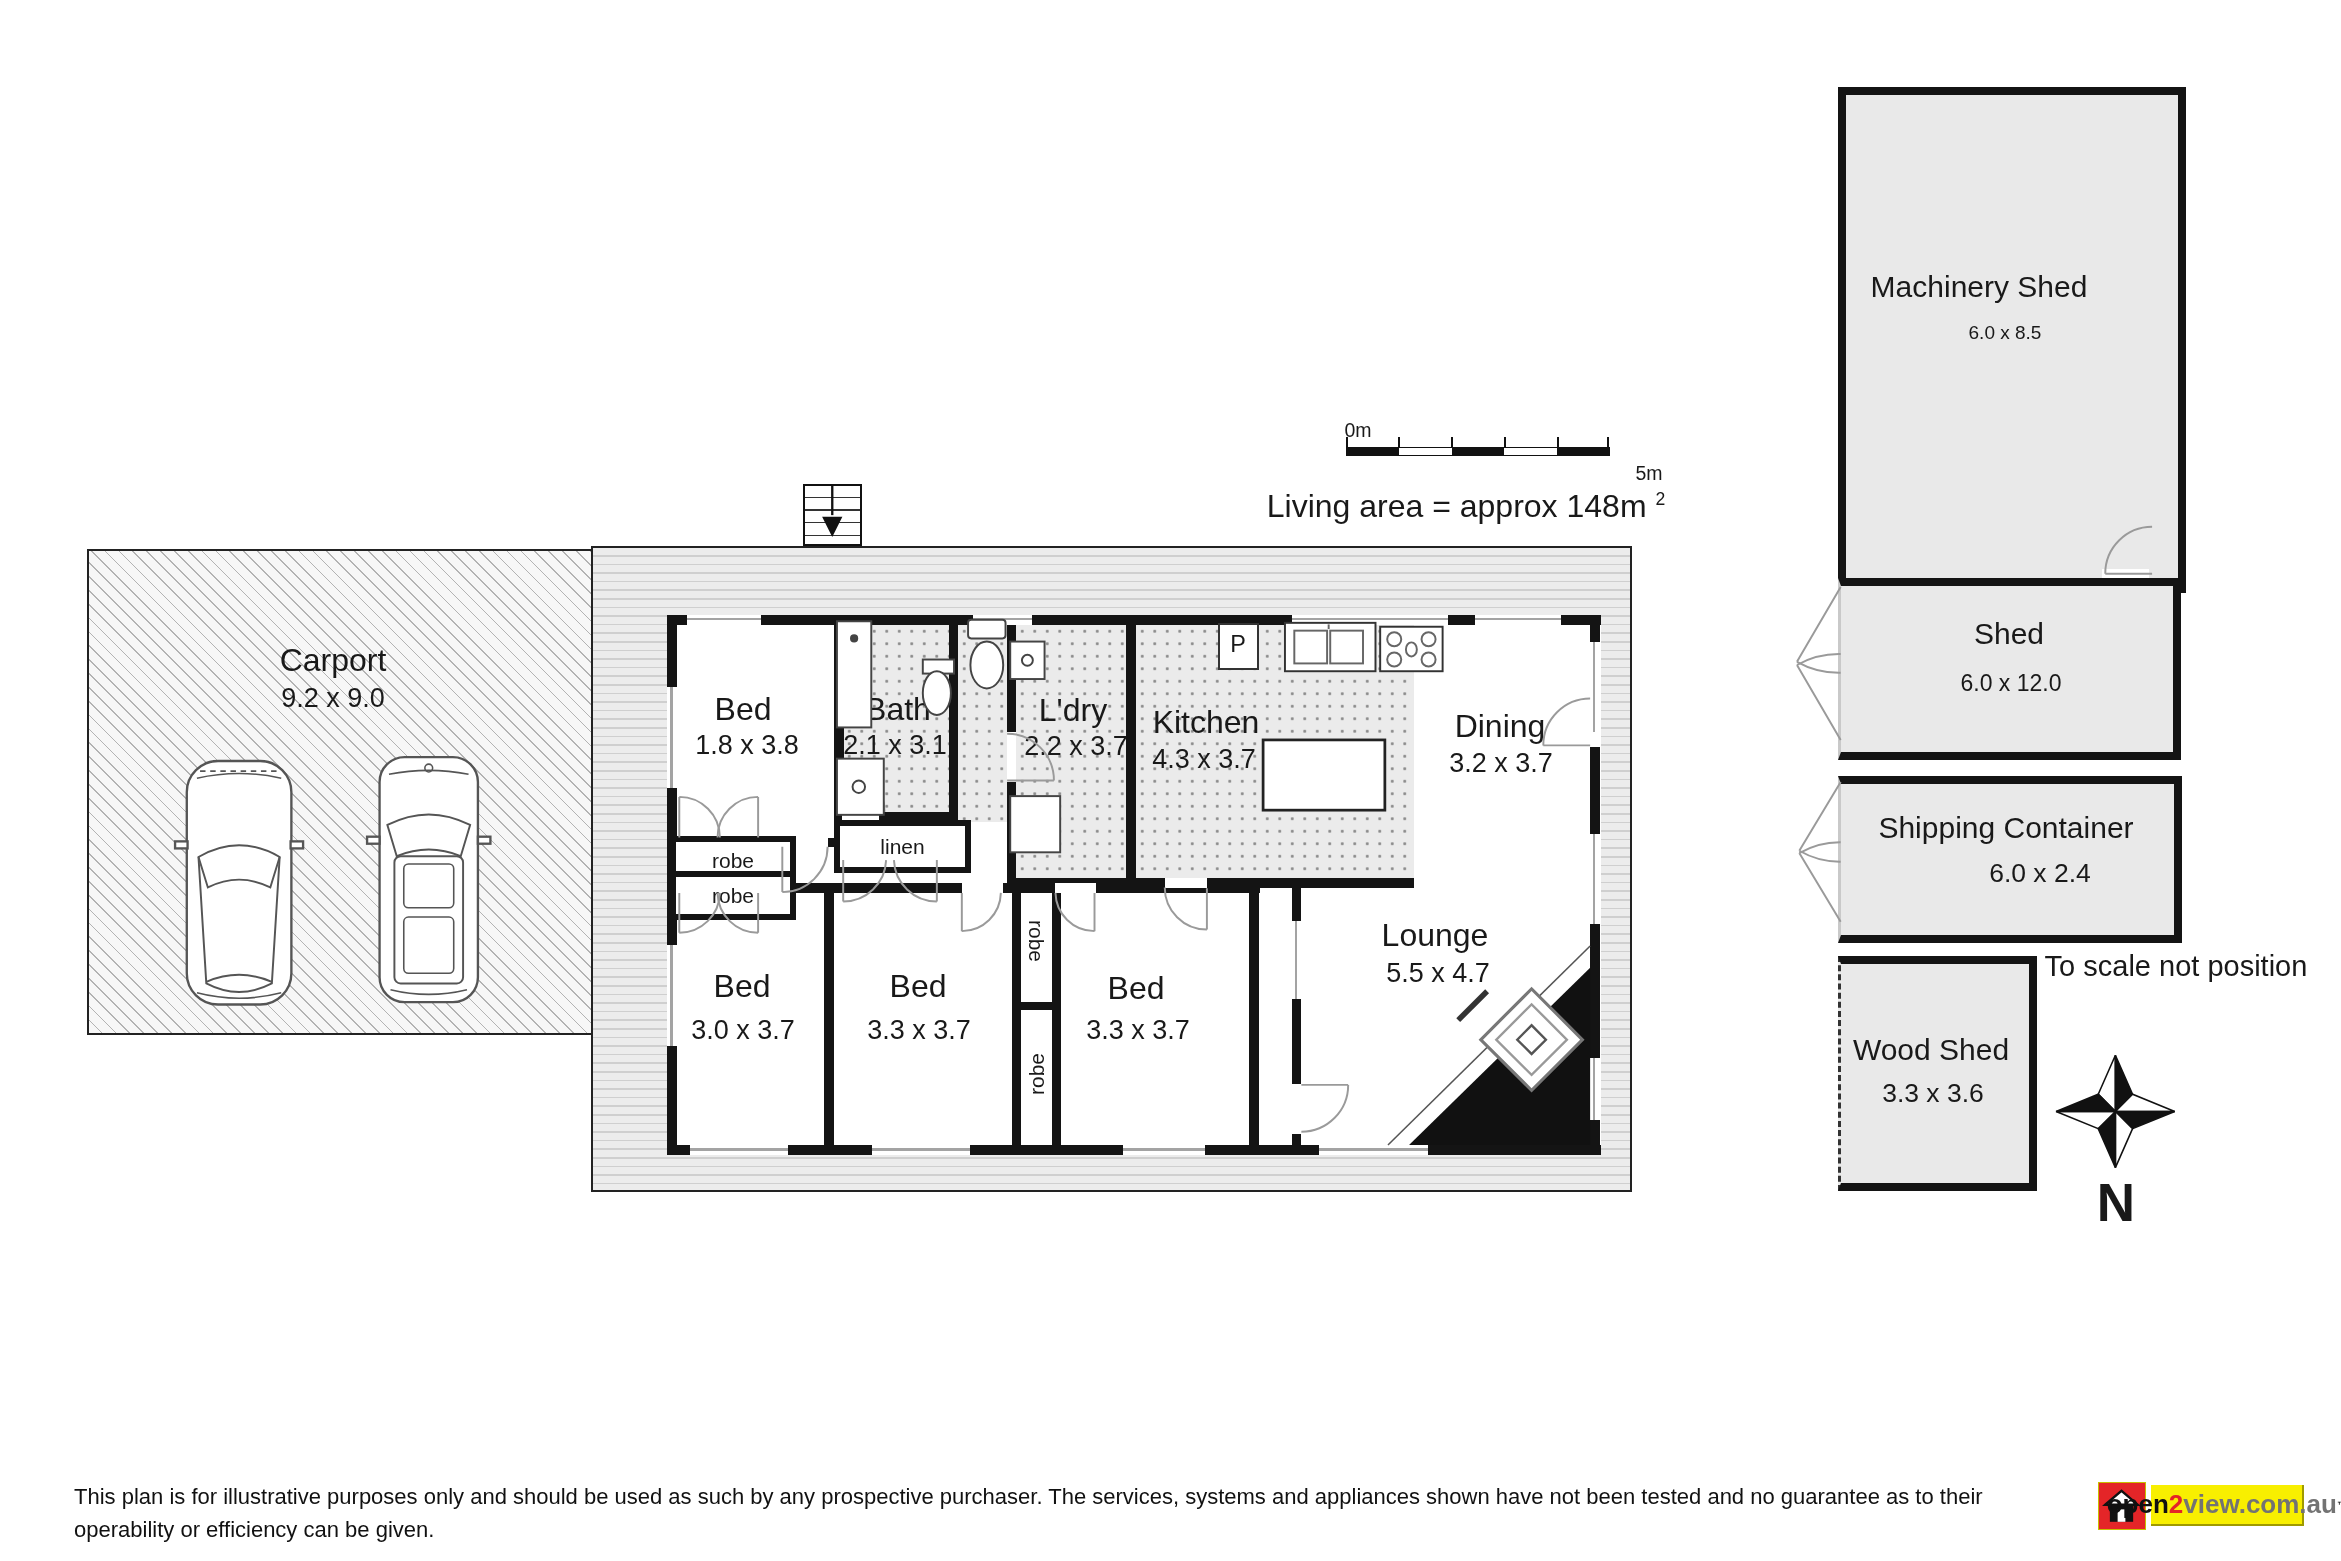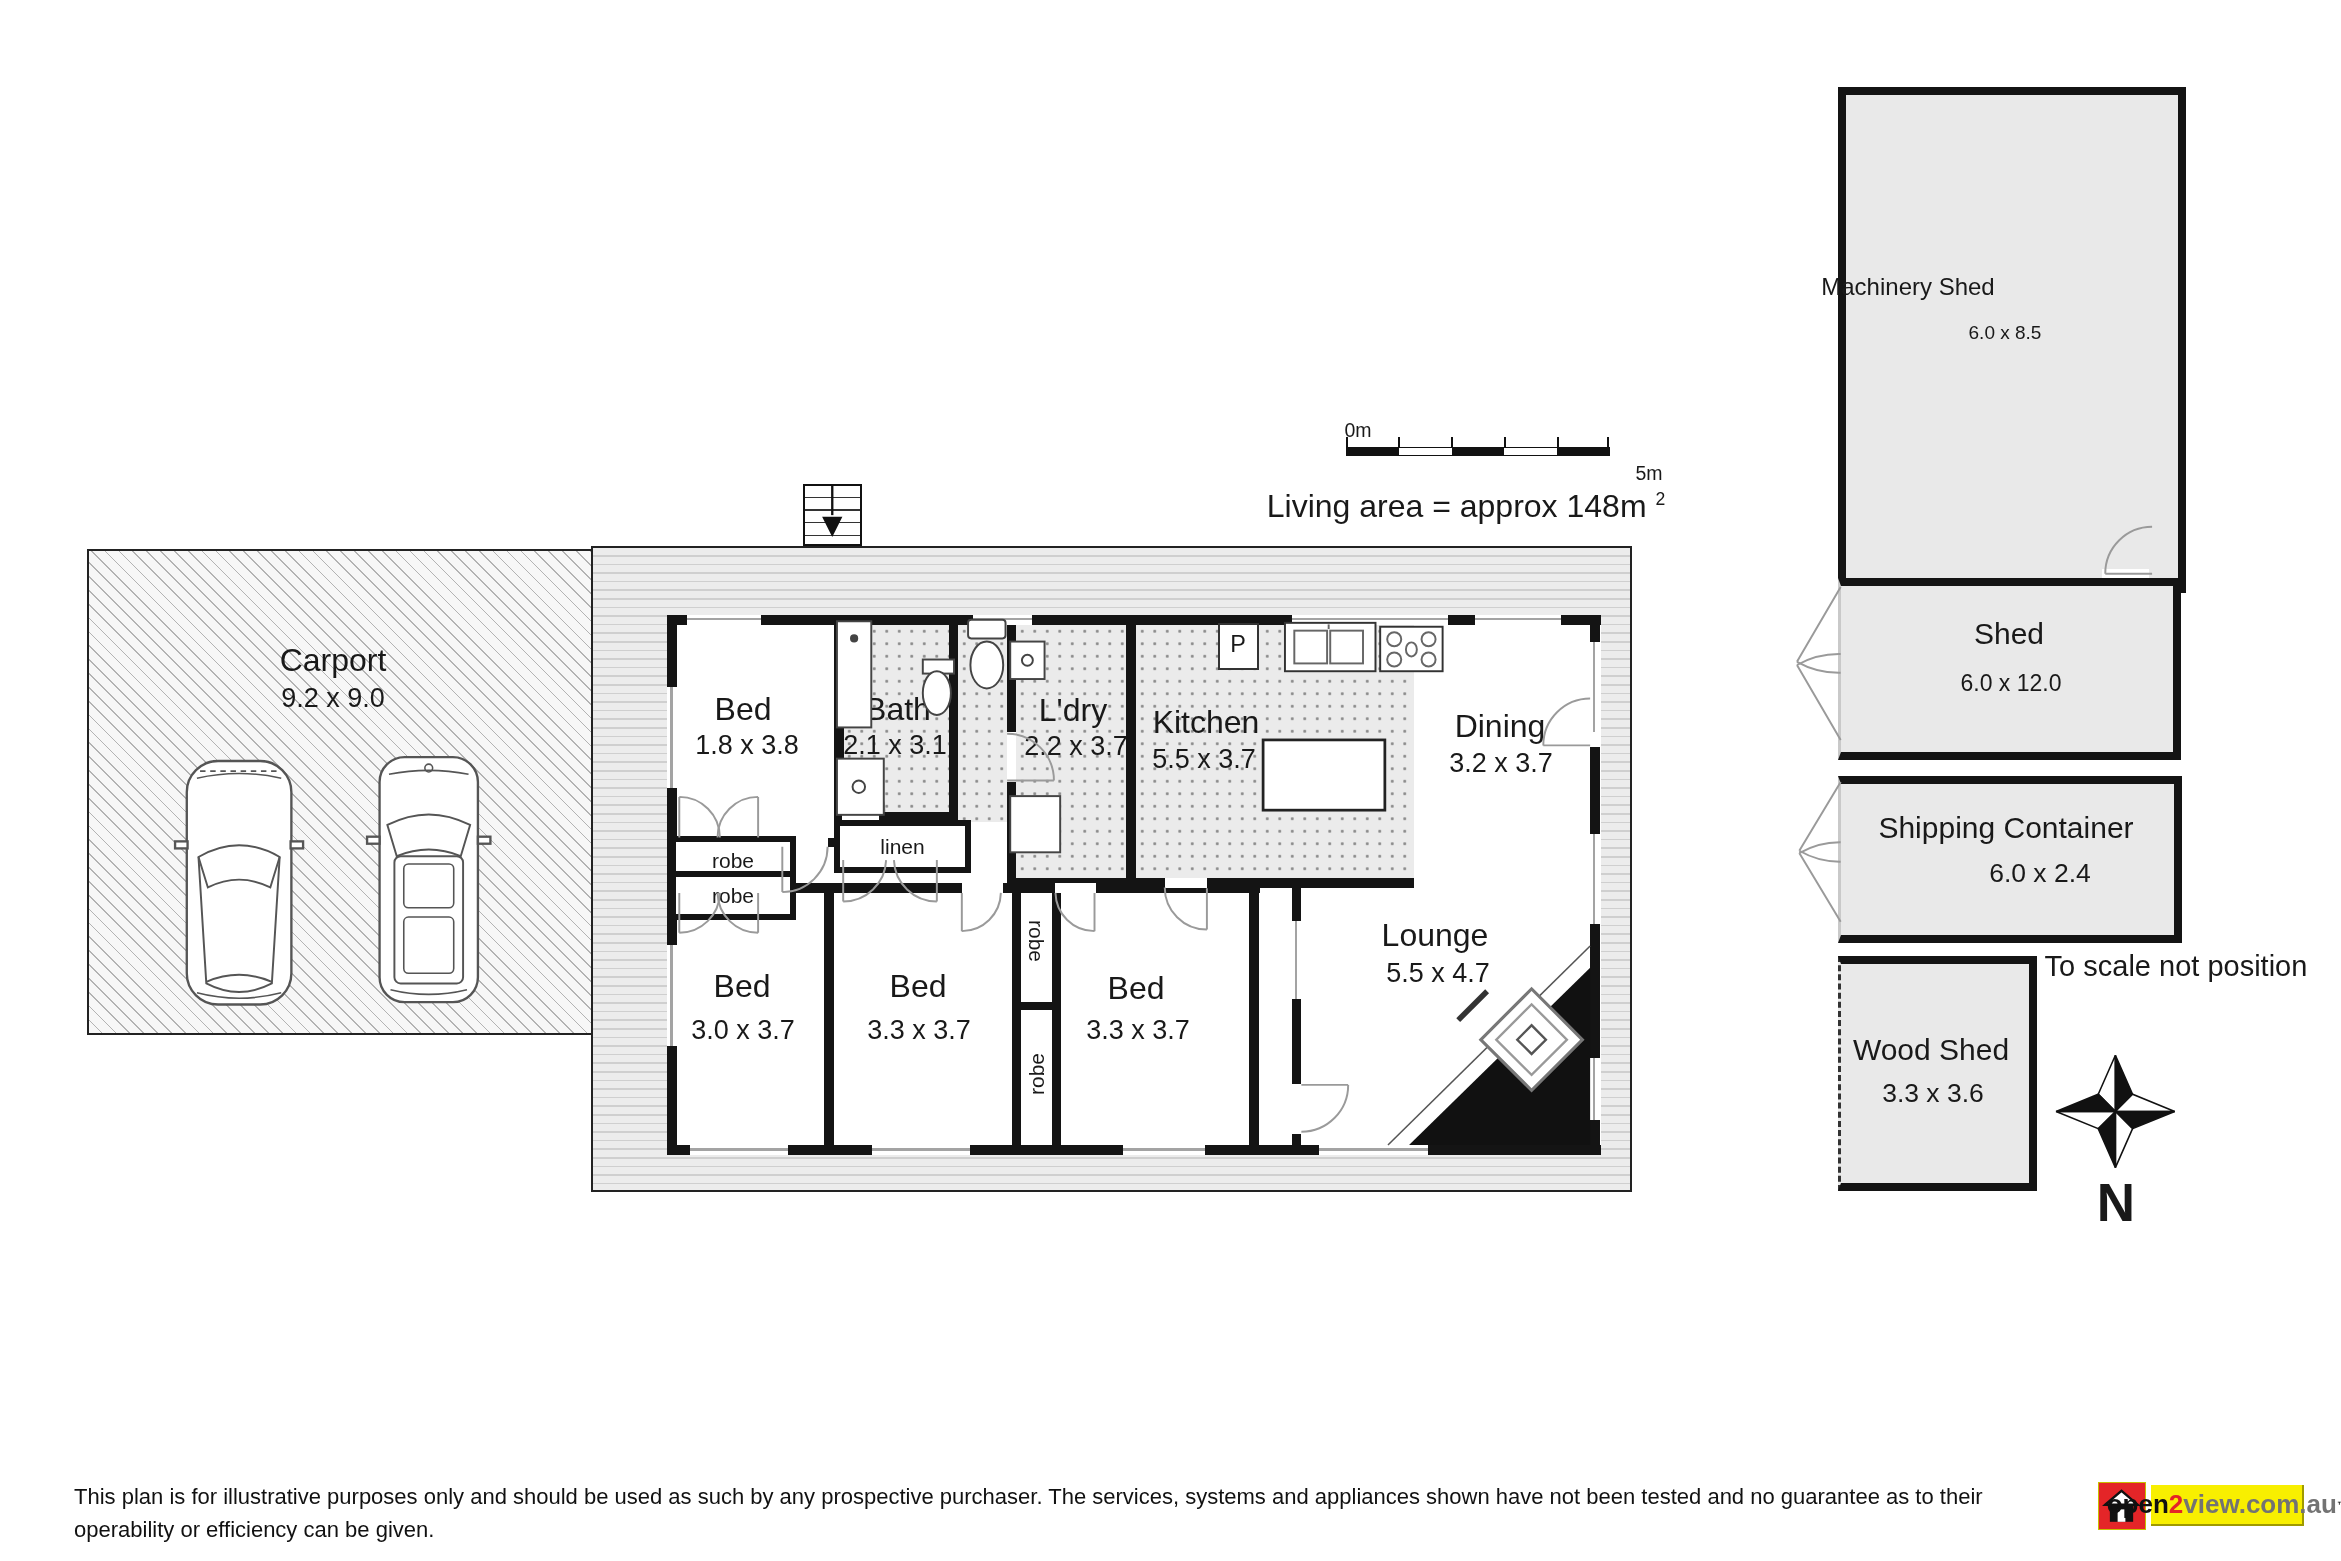--- a/index.html
+++ b/index.html
@@ -112,21 +112,21 @@
   <div class="abs" style="left:1218px;top:623px;width:41px;height:47px;background:#fff;border:2.3px solid #333;"></div>
   <div class="lbl" style="left:1238px;top:645px;font-size:23.4px;">P</div>
 
   <div class="lbl" style="left:743px;top:709px;font-size:32px;">Bed</div>
   <div class="lbl" style="left:747px;top:745px;font-size:27px;">1.8 x 3.8</div>
   <div class="lbl" style="left:898px;top:709px;font-size:32px;">Bath</div>
   <div class="lbl" style="left:895px;top:745px;font-size:27px;">2.1 x 3.1</div>
   <div class="lbl" style="left:1073px;top:710px;font-size:32px;">L'dry</div>
   <div class="lbl" style="left:1076px;top:746px;font-size:27px;">2.2 x 3.7</div>
   <div class="lbl" style="left:1206px;top:722px;font-size:32px;">Kitchen</div>
-  <div class="lbl" style="left:1204px;top:759px;font-size:27px;">5.5 x 3.7</div>
+  <div class="lbl" style="left:1204px;top:759px;font-size:27px;">4.3 x 3.7</div>
   <div class="lbl" style="left:1500px;top:726px;font-size:32px;">Dining</div>
   <div class="lbl" style="left:1501px;top:763px;font-size:27px;">3.2 x 3.7</div>
   <div class="lbl" style="left:742px;top:986px;font-size:32px;">Bed</div>
   <div class="lbl" style="left:743px;top:1030px;font-size:27px;">3.0 x 3.7</div>
   <div class="lbl" style="left:918px;top:986px;font-size:32px;">Bed</div>
   <div class="lbl" style="left:919px;top:1030px;font-size:27px;">3.3 x 3.7</div>
   <div class="lbl" style="left:1136px;top:988px;font-size:32px;">Bed</div>
   <div class="lbl" style="left:1138px;top:1030px;font-size:27px;">3.3 x 3.7</div>
   <div class="lbl" style="left:1435px;top:935px;font-size:32px;">Lounge</div>
   <div class="lbl" style="left:1438px;top:973px;font-size:27px;">5.5 x 4.7</div>
@@ -145,21 +145,21 @@
     <div class="tick" style="left:1398px;top:437px;"></div>
     <div class="tick" style="left:1451px;top:437px;"></div>
     <div class="tick" style="left:1504px;top:437px;"></div>
     <div class="tick" style="left:1557px;top:437px;"></div>
     <div class="tick" style="left:1607px;top:437px;"></div>
   </div>
   <div class="lbl" style="left:1466px;top:506px;font-size:32px;"><span>Living area = approx 148m</span>&nbsp;<sup>2</sup></div>
 
   <div class="shed" style="left:1838px;top:87px;width:332px;height:490px;"></div>
   <div class="gap" style="left:2102px;top:569px;width:47px;height:8.6px;"></div>
-  <div class="lbl" style="left:1908px;top:287px;font-size:24px;">Machinery Shed</div>
+  <div class="lbl" style="left:1979px;top:287px;font-size:30px;">Machinery Shed</div>
   <div class="lbl" style="left:2005px;top:332px;font-size:19px;text-align:right;">6.0 x 8.5</div>
 
   <div class="shed" style="left:1838px;top:578px;width:332px;height:166px;border-left:3.1px solid #c9c9c9;"></div>
   <div class="lbl" style="left:2009px;top:634px;font-size:30px;">Shed</div>
   <div class="lbl" style="left:2011px;top:671px;font-size:23px;margin-top:12px;">6.0 x 12.0</div>
 
   <div class="shed" style="left:1838px;top:776px;width:333px;height:151px;border-left:3.1px solid #c9c9c9;"></div>
   <div class="lbl" style="left:2006px;top:828px;font-size:30px;">Shipping Container</div>
   <div class="lbl" style="left:2008px;top:873px;font-size:26.5px;margin-left:32px;">6.0 x 2.4</div>
 

